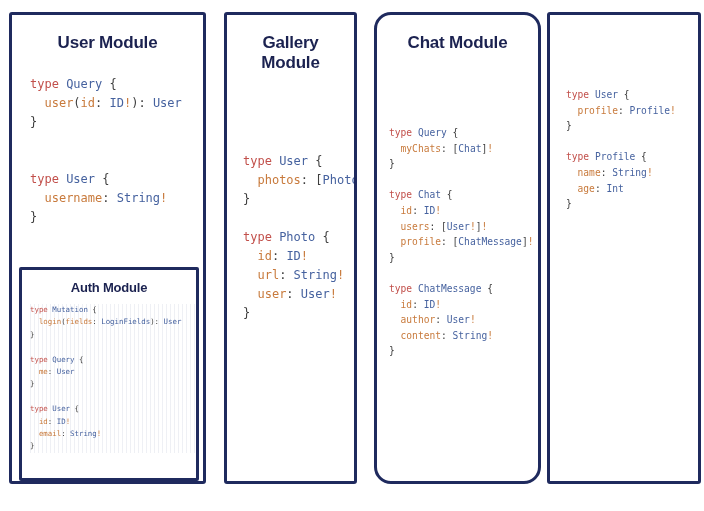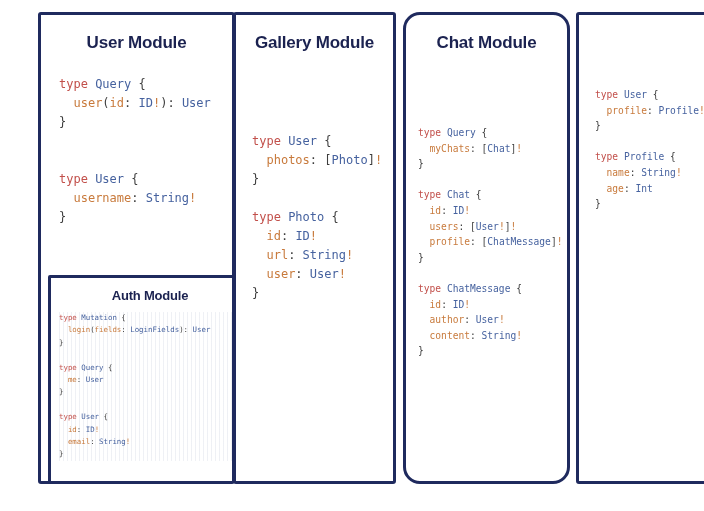--- a/index.html
+++ b/index.html
@@ -20,21 +20,20 @@
     height: 511px;
   }
 
   .card {
     position: absolute;
     box-sizing: border-box;
     background: #ffffff;
     border: 3px solid #1f2a5e;
     border-radius: 3px;
     overflow: hidden;
-    margin-left: 29px;
   }
 
   .card-title {
     text-align: center;
     font-family: "Liberation Sans", sans-serif;
     font-weight: bold;
     color: #1b2250;
     letter-spacing: -0.2px;
   }
 
@@ -63,22 +62,22 @@
     width: 197px; height: 472px;
   }
   #user-code {
     margin: 22px 0 0 18px;
   }
 
   
   #card-auth {
     position: absolute;
     box-sizing: border-box;
-    left: 7px;  top: 260px;
-    width: 204px; height: 214px;
+    left: 7px;  top: 252px;
+    width: 180px; height: 214px;
     border: 3px solid #1f2a5e;
     border-radius: 2px;
     background: #ffffff;
     overflow: hidden;
   }
   #card-auth .card-title {
     font-size: 13px;
     margin: 10px 4px 0 4px;
   }
   #auth-code {
@@ -87,22 +86,22 @@
     margin: 9px 0 0 8px;
     background:
       repeating-linear-gradient(to right,
         rgba(225,228,236,0.55) 0px, rgba(225,228,236,0.55) 1px,
         rgba(255,255,255,0) 1px, rgba(255,255,255,0) 4px);
     padding-right: 16px;
   }
 
   
   #card-gallery {
-    left: 204px; top: 12px;
-    width: 163px; height: 472px;
+    left: 224px; top: 12px;
+    width: 133px; height: 472px;
   }
   #gallery-code {
     margin: 79px 0 0 16px;
   }
 
   
   #card-chat {
     left: 374px; top: 12px;
     width: 167px; height: 472px; border-radius: 17px;
   }

